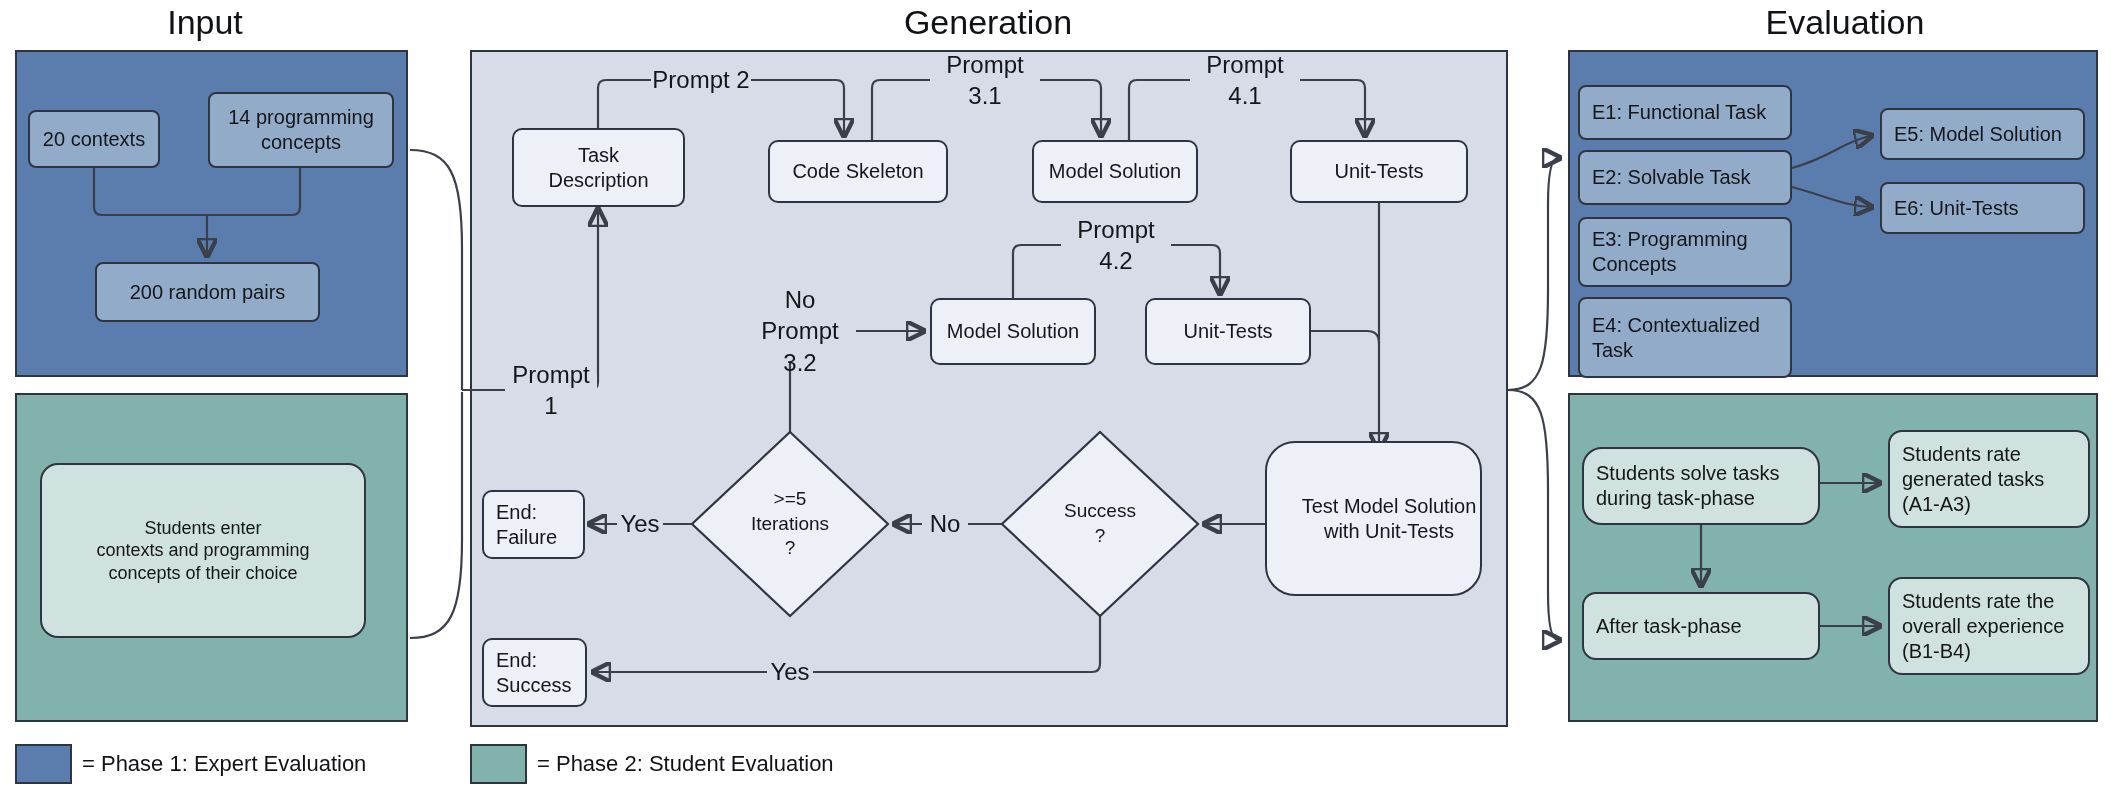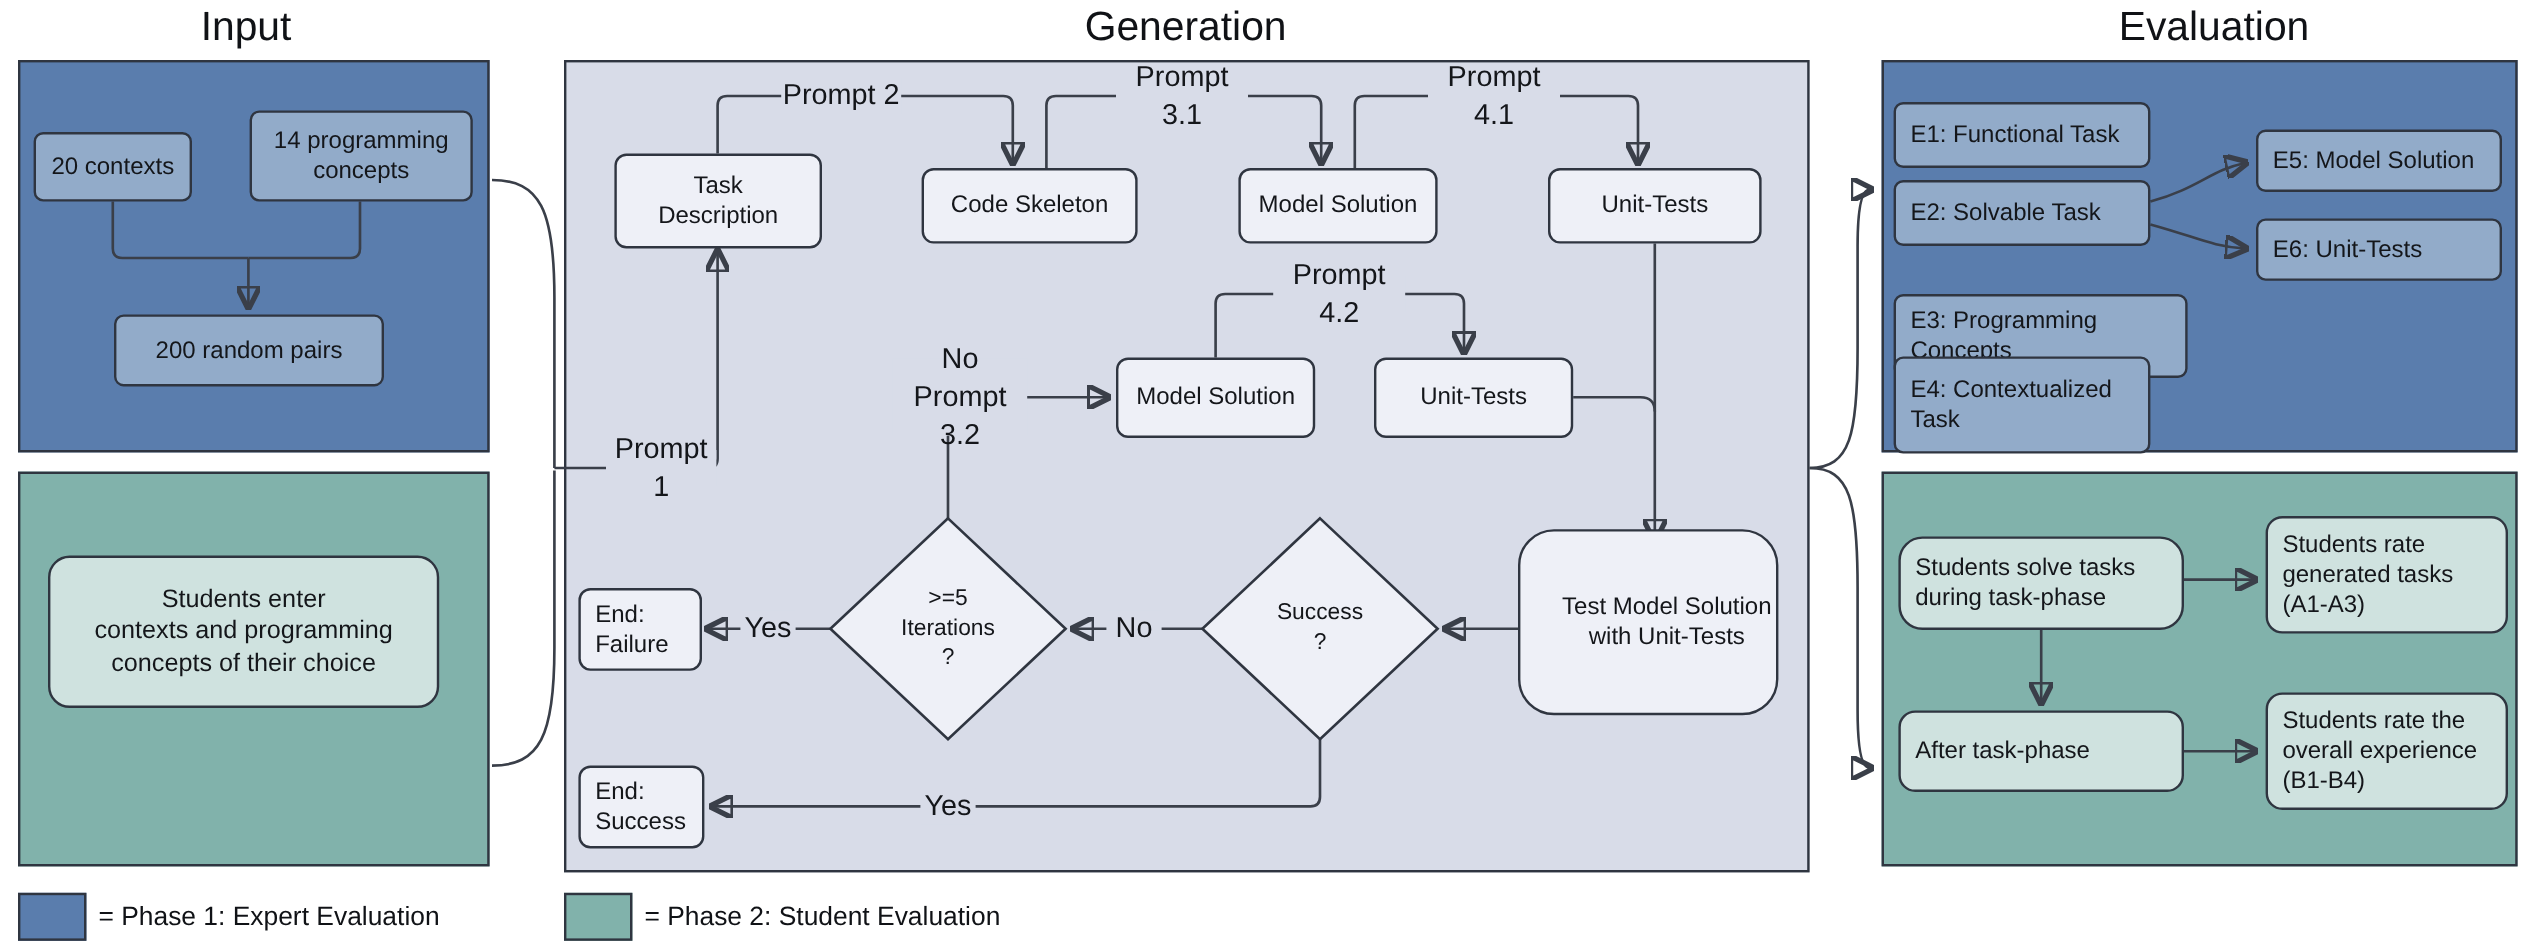--- a/index.html
+++ b/index.html
@@ -92,21 +92,21 @@
     <path d="M 1820,626 L 1878,626" marker-end="url(#ah)"></path>
 
     <polygon class="diamond" points="790,432 888,524 790,616 692,524"></polygon>
     <polygon class="diamond" points="1100,432 1198,524 1100,616 1002,524"></polygon>
   </svg>
 
   <div class="box blue" style="left:28px;top:110px;width:132px;height:58px;">20 contexts</div>
   <div class="box blue" style="left:208px;top:92px;width:186px;height:76px;">14 programming
 concepts</div>
   <div class="box blue" style="left:95px;top:262px;width:225px;height:60px;">200 random pairs</div>
-  <div class="box teal" style="left:40px;top:463px;width:326px;height:127px;border-radius:18px;font-size:21px;">Students enter
+  <div class="box teal" style="left:40px;top:463px;width:326px;height:175px;border-radius:18px;font-size:18px;">Students enter
 contexts and programming
 concepts of their choice</div>
 
   <div class="box gen" style="left:512px;top:128px;width:173px;height:79px;">Task
 Description</div>
   <div class="box gen" style="left:768px;top:140px;width:180px;height:63px;">Code Skeleton</div>
   <div class="box gen" style="left:1032px;top:140px;width:166px;height:63px;">Model Solution</div>
   <div class="box gen" style="left:1290px;top:140px;width:178px;height:63px;">Unit-Tests</div>
   <div class="box gen" style="left:930px;top:298px;width:166px;height:67px;">Model Solution</div>
   <div class="box gen" style="left:1145px;top:298px;width:166px;height:67px;">Unit-Tests</div>
@@ -129,21 +129,21 @@
   <div class="lbl" style="left:1190px;top:65px;width:110px;height:30px;">Prompt 4.1</div>
   <div class="lbl" style="left:1061px;top:230px;width:110px;height:30px;">Prompt 4.2</div>
   <div class="lbl" style="left:744px;top:299px;width:112px;height:64px;">No
 Prompt 3.2</div>
   <div class="lbl" style="left:617px;top:509px;width:46px;height:30px;">Yes</div>
   <div class="lbl" style="left:922px;top:509px;width:46px;height:30px;">No</div>
   <div class="lbl" style="left:767px;top:657px;width:46px;height:30px;">Yes</div>
 
   <div class="box blue left" style="left:1578px;top:85px;width:214px;height:55px;">E1: Functional Task</div>
   <div class="box blue left" style="left:1578px;top:150px;width:214px;height:55px;">E2: Solvable Task</div>
-  <div class="box blue left" style="left:1578px;top:217px;width:245px;height:70px;margin-top:28px;">E3: Programming
+  <div class="box blue left" style="left:1578px;top:217px;width:214px;height:70px;">E3: Programming
 Concepts</div>
   <div class="box blue left" style="left:1578px;top:297px;width:214px;height:81px;">E4: Contextualized
 Task</div>
   <div class="box blue left" style="left:1880px;top:108px;width:205px;height:52px;">E5: Model Solution</div>
   <div class="box blue left" style="left:1880px;top:182px;width:205px;height:52px;">E6: Unit-Tests</div>
 
   <div class="box teal left" style="left:1582px;top:447px;width:238px;height:78px;border-radius:20px;">Students solve tasks
 during task-phase</div>
   <div class="box teal left" style="left:1888px;top:430px;width:202px;height:98px;">Students rate
 generated tasks

